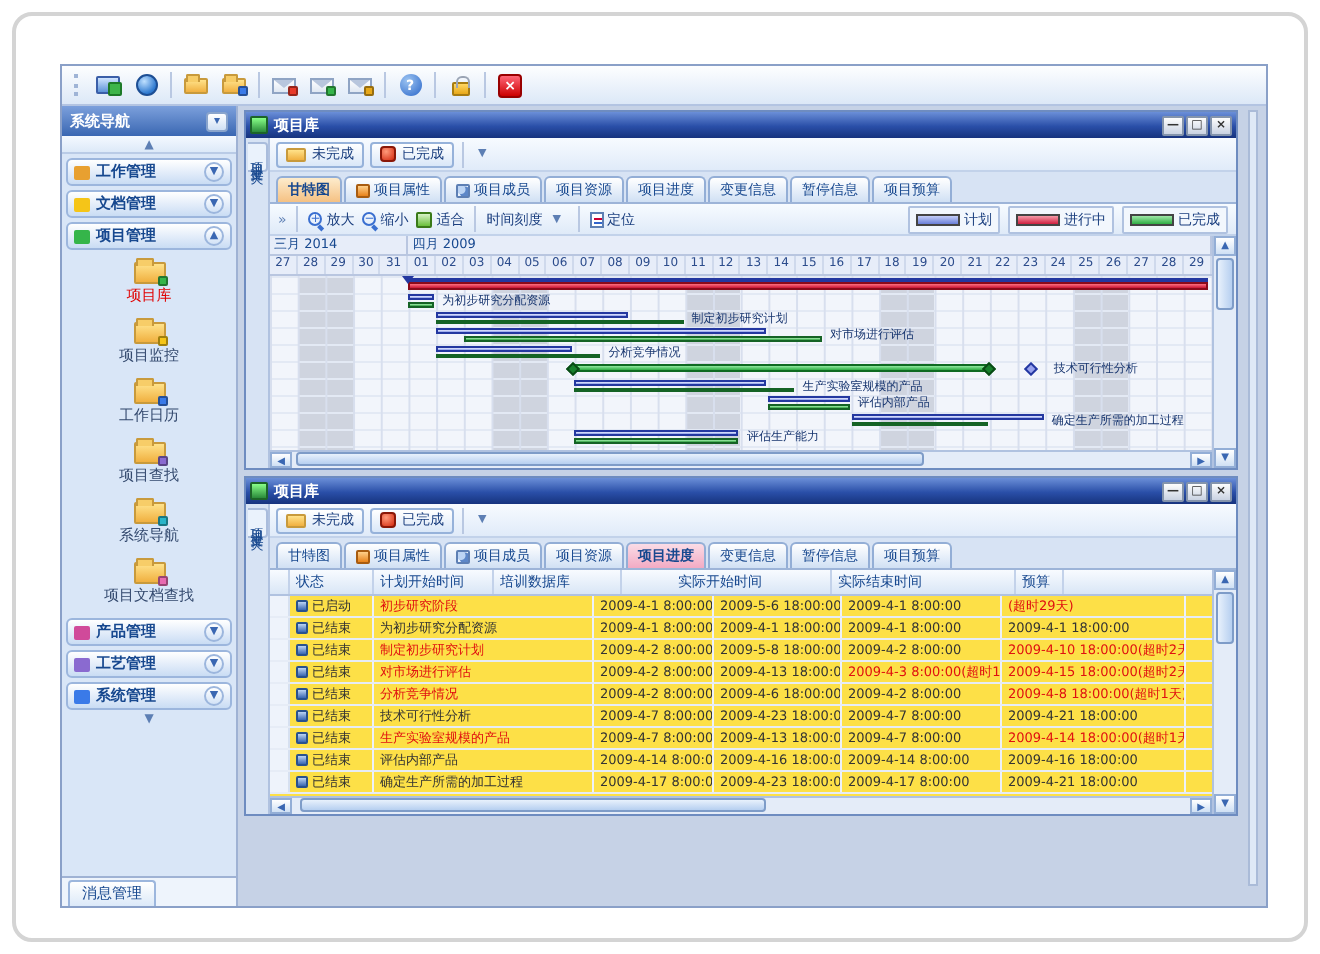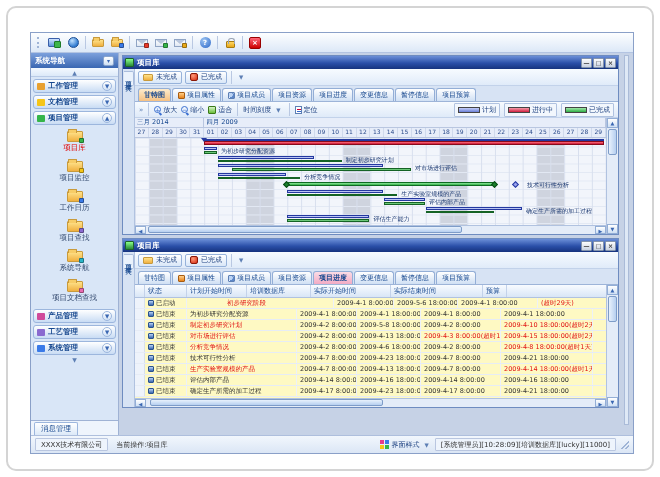--- a/index.html
+++ b/index.html
@@ -120,21 +120,21 @@
   .gv .arr{height:10px;background:linear-gradient(#fff,#cfe0f4);border:1px solid #93aed6;font-size:5px;color:#3a67b2;text-align:center;line-height:9px;}
   .gv .thumb{height:26px;margin:1px;background:linear-gradient(90deg,#e8f1fc,#b6cff0);border:1px solid #7e9cc8;border-radius:2px;}
   .gv .sp{flex:1;}
   .ghs{height:9px;flex:none;display:flex;background:#e4ecf8;border-top:1px solid #b0c2e0;}
   .ghs .arr{width:11px;background:linear-gradient(#fff,#cfe0f4);border:1px solid #93aed6;font-size:5px;color:#3a67b2;text-align:center;line-height:8px;}
   .ghs .track{flex:1;position:relative;}
   .ghs .thumb{position:absolute;top:0;bottom:1px;border:1px solid #7e9cc8;border-radius:2px;background:linear-gradient(#e8f1fc,#b6cff0);}
   
   .thead{height:13px;flex:none;display:flex;background:linear-gradient(#f8fbff,#d9e6f6);border-bottom:1px solid #b0c2e0;overflow:hidden;}
   .th{font-size:7px;color:#17488f;display:flex;align-items:center;padding-left:3px;border-right:1px solid #c3d2ea;flex:none;overflow:hidden;white-space:nowrap;}
-  .tbody{flex:1;overflow:hidden;background:#fef9c3;}
+  .tbody{flex:1;overflow:hidden;background:#fde047;}
   .trow{height:11px;display:flex;border-bottom:1px solid #e6ecf6;overflow:hidden;}
   .td{font-size:6.5px;color:#333;display:flex;align-items:center;padding-left:3px;border-right:1px solid #edf1f8;
     flex:none;overflow:hidden;white-space:nowrap;}
   .td.red{color:#e01010;}
   .td.gut{background:#eef3fb;border-right:1px solid #d6e0f0;padding:0;}
   .td.num{justify-content:flex-end;padding-right:5px;}
   .sico{width:6px;height:6px;flex:none;margin-right:2px;border-radius:1px;background:linear-gradient(#bcd4f4,#3a67b2);border:1px solid #29528f;}
   
   .statusbar{height:18px;flex:none;display:flex;align-items:center;gap:3px;padding:0 4px;
     background:linear-gradient(#f2f7fd,#dbe6f5);border-top:1px solid #aebfdd;font-size:7px;color:#333;}
@@ -548,32 +548,32 @@
                     <span>项目预算</span>
                   </span>
                 </div>
               <div style="flex:1;display:flex;min-height:0;">
                 <div style="flex:1;display:flex;flex-direction:column;min-width:0;">
                   <div class="thead" id="thead">
                       <span class="th" style="width: 10px;"></span>
                       <span class="th" style="width: 42px;">状态</span>
                       <span class="th" style="width: 60px;">计划开始时间</span>
                       <span class="th" style="width: 64px;">培训数据库</span>
-                      <span class="th" style="width: 80px;">实际开始时间</span>
+                      <span class="th" style="width: 80px; margin-left: 25px;">实际开始时间</span>
                       <span class="th" style="width: 92px;">实际结束时间</span>
                       <span class="th" style="width: 24px;">预算</span>
                     </div>
                   <div class="tbody" id="tbody">
                       <div class="trow">
                         <span class="td gut" style="width: 10px;"></span>
                         <span class="td" style="width: 42px;">
                           <span class="sico"></span>
                           <span>已启动</span>
                         </span>
-                        <span class="td red" style="width: 110px; margin-left: 37px;">初步研究阶段</span>
+                        <span class="td red" style="width: 110px;">初步研究阶段</span>
                         <span class="td" style="width: 60px;">2009-4-1 8:00:00</span>
                         <span class="td" style="width: 64px;">2009-5-6 18:00:00</span>
                         <span class="td" style="width: 80px;">2009-4-1 8:00:00</span>
                         <span class="td red" style="width: 92px;">(超时29天)</span>
                         <span class="td num" style="width: 24px;">0</span>
                       </div>
                       <div class="trow">
                         <span class="td gut" style="width: 10px;"></span>
                         <span class="td" style="width: 42px;">
                           <span class="sico"></span>
@@ -693,31 +693,15 @@
                   <span class="arr">▼</span>
                 </div>
               </div>
             </div>
           </div>
         </div>
 
       </div>
     </div>
 
-    <div class="statusbar">
-      <span class="scell">XXXX技术有限公司</span>
-      <span class="scell sfill">当前操作:项目库</span>
-      <span class="style-ico">
-        <i style="background:#e83a8c;"></i>
-          <i style="background:#3a7ae8;"></i>
-          <i style="background:#f5c518;"></i>
-          <i style="background:#35b54a;"></i>
-      </span>
-      <span style="display:flex;align-items:center;gap:2px;color:#1b3f7f;">
-        <span>界面样式</span>
-          <span class="fdrop">▼</span>
-      </span>
-      <span class="scell">[系统管理员][10:28:09][培训数据库][lucky][11000]</span>
-      <span class="gripbr"></span>
-    </div>
 
   </div>
 </div>
 
 </body></html>

